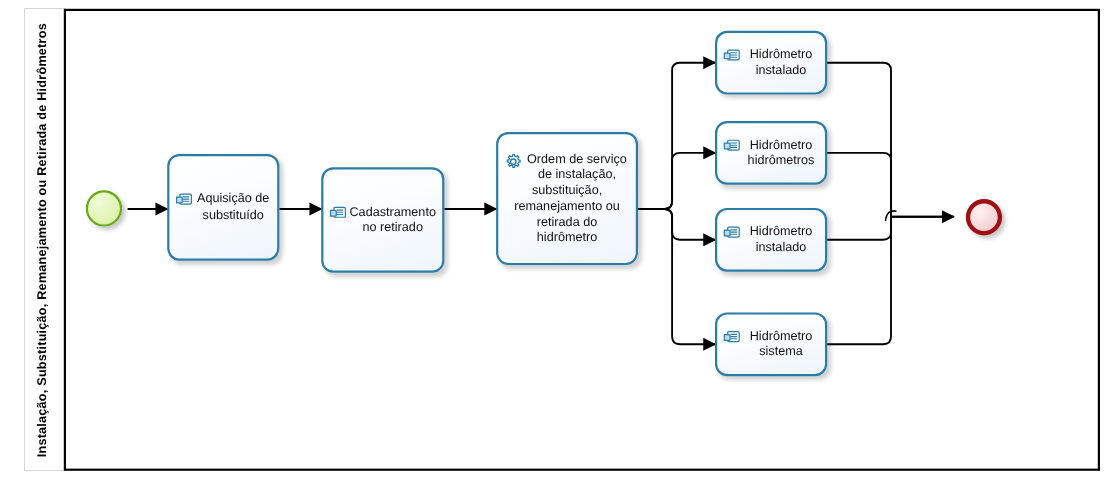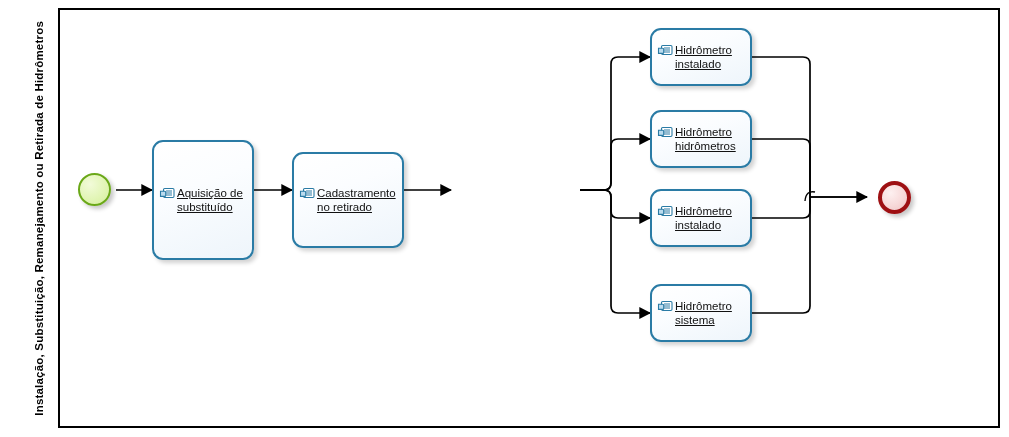--- a/index.html
+++ b/index.html
@@ -78,25 +78,24 @@
     background: linear-gradient(160deg, #ffffff 0%, #fbfdff 38%, #eef5fb 100%);
     box-shadow: 3px 3px 4px rgba(0,0,0,0.18);
     display: flex;
     align-items: center;
     justify-content: center;
     padding: 3px 5px;
   }
   .task-inner {
     position: relative;
     width: 100%;
-    text-align: left;
+    text-align: center;
     font-size: 11.5px;
     line-height: 1.22;
     color: #111111;
-    text-decoration: underline;
   }
   .task-inner .lbl { display: block; }
   
   .tico {
     float: left;
     width: 17px;
     height: 15px;
     margin: 0 1px 0 0;
     position: relative;
     top: 1px;
@@ -145,21 +144,21 @@
       <path d="M 752 218 L 803 218 Q 810 218 810 211 L 810 197" marker-end="none"></path>
       <path d="M 752 313 L 803 313 Q 810 313 810 306 L 810 197" marker-end="none"></path>
       <path d="M 810 197 L 867 197"></path>
     </g>
 
     <path d="M 805 201 Q 806 190 815 192" fill="none" stroke="#000000" stroke-width="1.4"></path>
   </svg>
 
   <div class="event start" style="left:78px; top:173px;"></div>
 
-  <div class="task" style="left:152px; top:140px; width:102px; height:120px;">
+  <div class="task" style="left:152px; top:140px; width:102px; height:97px;">
     <div class="task-inner">
       <span class="tico">
         <svg width="17" height="15" viewBox="0 0 17 15">
           <rect x="4.5" y="1.5" width="10.5" height="9" rx="1.2" fill="#ffffff" stroke="#2a7ba5" stroke-width="1.1"></rect>
           <line x1="7" y1="4" x2="13" y2="4" stroke="#2a7ba5" stroke-width="1"></line>
           <line x1="7" y1="6" x2="13" y2="6" stroke="#2a7ba5" stroke-width="1"></line>
           <line x1="7" y1="8" x2="13" y2="8" stroke="#2a7ba5" stroke-width="1"></line>
           <path d="M1.5 4.2 h4.2 a1 1 0 0 1 1 1 v3.2 a1 1 0 0 1 -1 1 h-4.2 z" fill="#bcdcef" stroke="#2a7ba5" stroke-width="1.1"></path>
         </svg>
       </span>
@@ -177,20 +176,38 @@
           <line x1="7" y1="6" x2="13" y2="6" stroke="#2a7ba5" stroke-width="1"></line>
           <line x1="7" y1="8" x2="13" y2="8" stroke="#2a7ba5" stroke-width="1"></line>
           <path d="M1.5 4.2 h4.2 a1 1 0 0 1 1 1 v3.2 a1 1 0 0 1 -1 1 h-4.2 z" fill="#bcdcef" stroke="#2a7ba5" stroke-width="1.1"></path>
         </svg>
       </span>
       <span class="lbl">Cadastramento</span>
       <span class="lbl">no retirado</span>
     </div>
   </div>
 
+  <div class="task" style="left:451px; top:120px; width:129px; height:121px;">
+    <div class="task-inner">
+      <span class="tico">
+        <svg width="19" height="17" viewBox="0 0 19 17">
+          <g fill="none" stroke="#2a7ba5" stroke-width="1.25">
+            <path d="M9.3 2.0 l1.6 0 0.35 1.5 1.3 0.55 1.3 -0.85 1.15 1.15 -0.85 1.3 0.55 1.3 1.5 0.35 0 1.6 -1.5 0.35 -0.55 1.3 0.85 1.3 -1.15 1.15 -1.3 -0.85 -1.3 0.55 -0.35 1.5 -1.6 0 -0.35 -1.5 -1.3 -0.55 -1.3 0.85 -1.15 -1.15 0.85 -1.3 -0.55 -1.3 -1.5 -0.35 0 -1.6 1.5 -0.35 0.55 -1.3 -0.85 -1.3 1.15 -1.15 1.3 0.85 1.3 -0.55 z" transform="translate(-0.6,-0.3) scale(0.95)"></path>
+            <circle cx="8.6" cy="8.0" r="2.5"></circle>
+          </g>
+        </svg>
+      </span>
+      <span class="lbl">Ordem de serviço</span>
+      <span class="lbl">de instalação,</span>
+      <span class="lbl">substituição,</span>
+      <span class="lbl">remanejamento ou</span>
+      <span class="lbl">retirada do</span>
+      <span class="lbl">hidrômetro</span>
+    </div>
+  </div>
 
   <div class="task" style="left:650px; top:28px; width:102px; height:58px;">
     <div class="task-inner">
       <span class="tico">
         <svg width="17" height="15" viewBox="0 0 17 15">
           <rect x="4.5" y="1.5" width="10.5" height="9" rx="1.2" fill="#ffffff" stroke="#2a7ba5" stroke-width="1.1"></rect>
           <line x1="7" y1="4" x2="13" y2="4" stroke="#2a7ba5" stroke-width="1"></line>
           <line x1="7" y1="6" x2="13" y2="6" stroke="#2a7ba5" stroke-width="1"></line>
           <line x1="7" y1="8" x2="13" y2="8" stroke="#2a7ba5" stroke-width="1"></line>
           <path d="M1.5 4.2 h4.2 a1 1 0 0 1 1 1 v3.2 a1 1 0 0 1 -1 1 h-4.2 z" fill="#bcdcef" stroke="#2a7ba5" stroke-width="1.1"></path>

